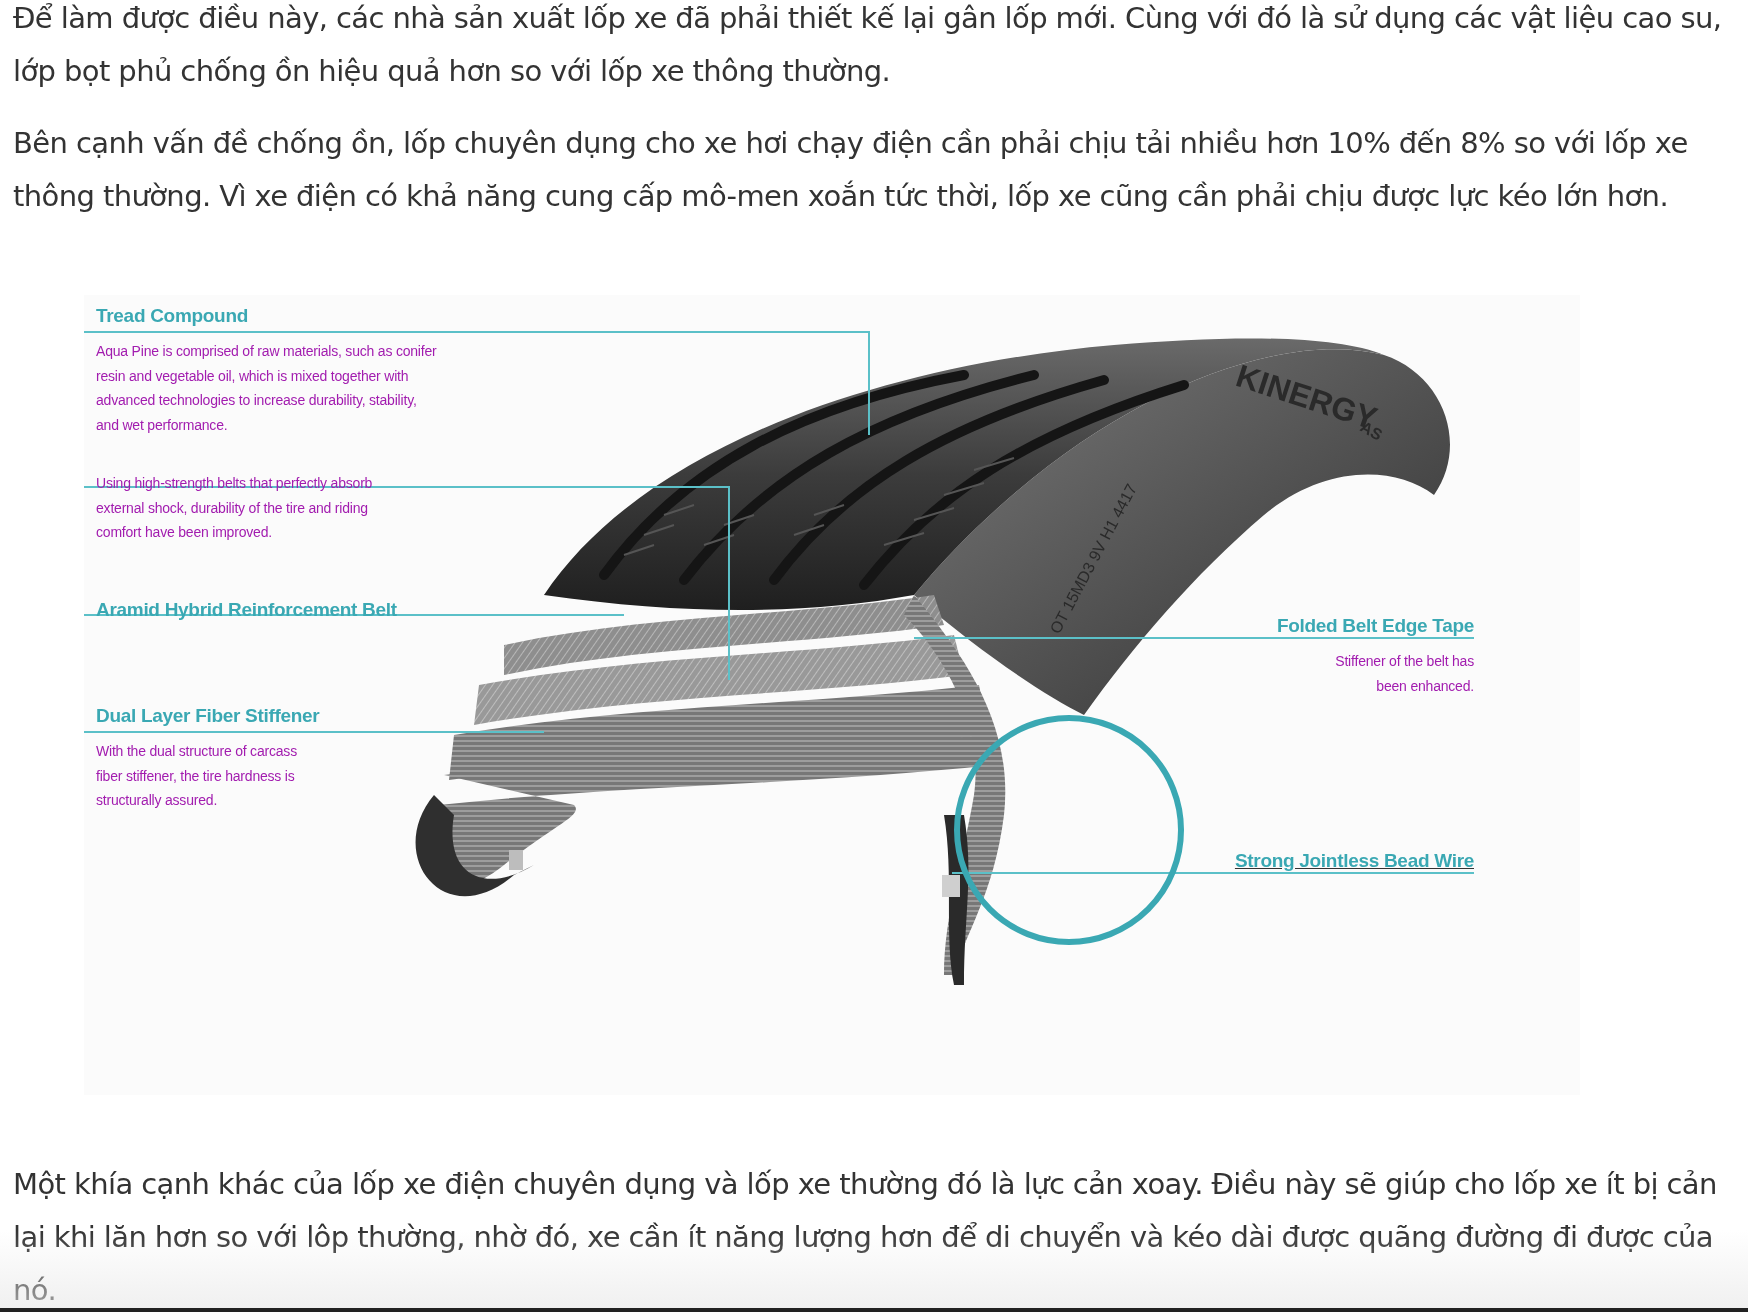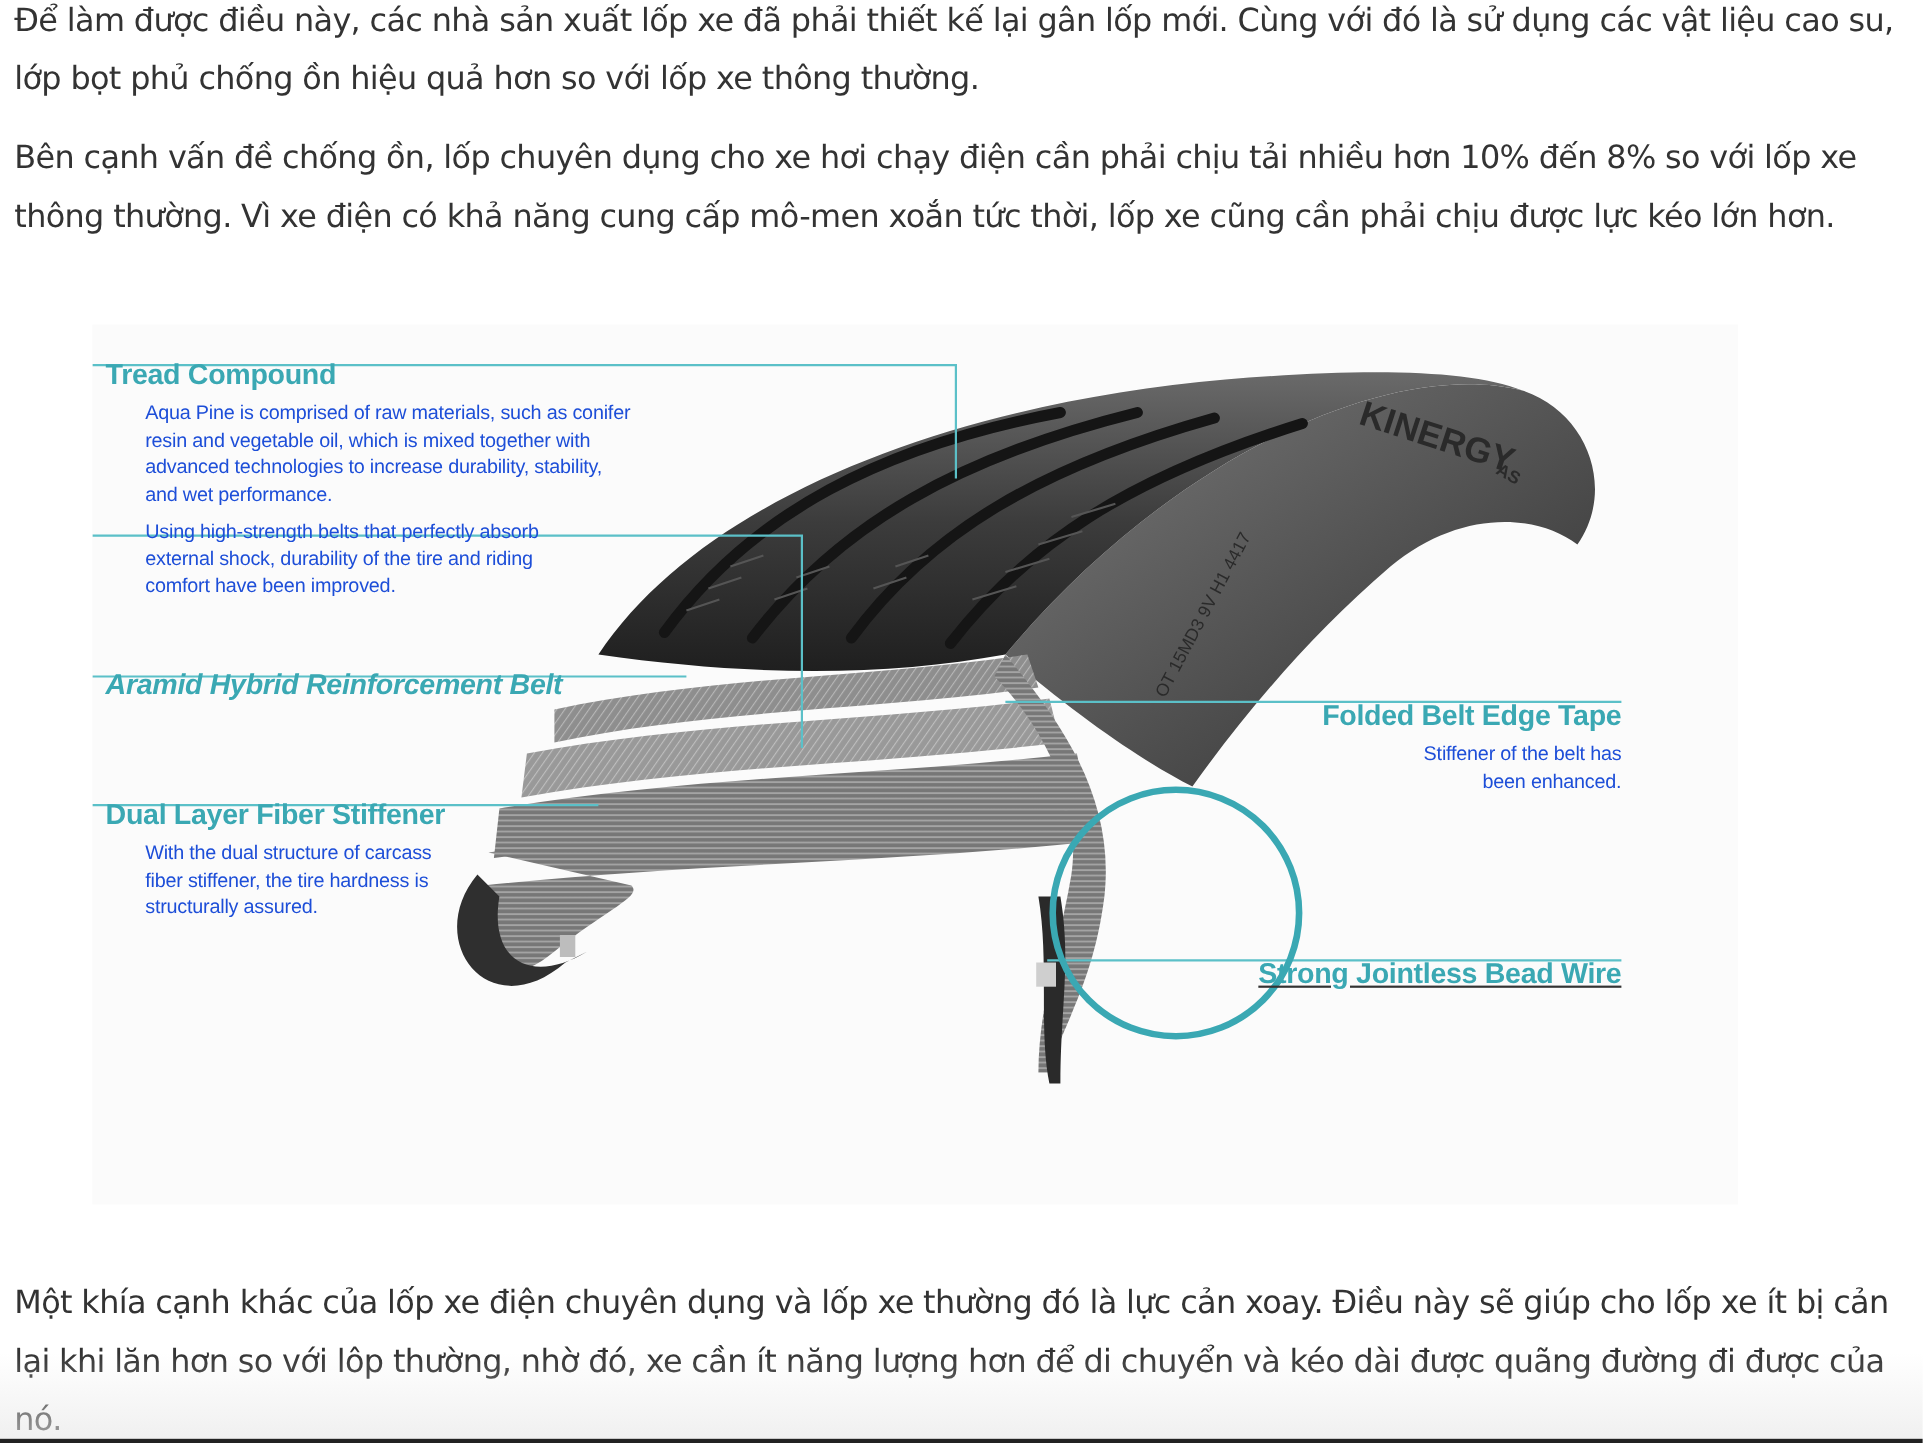--- a/index.html
+++ b/index.html
@@ -20,27 +20,27 @@
   #p3 { top: 1158px; }
 
   .figure {
     position: absolute; left: 84px; top: 295px; width: 1496px; height: 800px;
     background: #fbfbfb;
   }
   .figure svg { position: absolute; left: 0; top: 0; }
 
   .callout { position: absolute; font-family: "Liberation Sans", sans-serif; }
   .callout .title {
-    color: #3aa8b3; font-weight: bold; font-size: 26px; letter-spacing: -0.3px;
-    line-height: 22px; white-space: nowrap; margin-top: 24px;
+    color: #3aa8b3; font-weight: bold; font-size: 19px; letter-spacing: -0.3px;
+    line-height: 22px; white-space: nowrap;
   }
   .callout .rule { height: 2px; background: #5bc0c8; margin-top: 5px; }
   .callout .desc {
-    color: #1d4ed8; font-size: 18px; line-height: 24.5px; margin-top: 5px;
-    letter-spacing: -0.2px; white-space: pre-line; margin-left: 36px;
+    color: #a21caf; font-size: 14px; line-height: 24.5px; margin-top: 5px;
+    letter-spacing: -0.2px; white-space: pre-line;
   }
   .callout.right { text-align: right; }
 
   .bottom-bar {
     position: absolute; left: 0; top: 1308px; width: 1748px; height: 4px; background: #222;
   }
   .fade {
     position: absolute; left: 0; top: 1230px; width: 1748px; height: 78px;
     background: linear-gradient(to bottom, rgba(255,255,255,0), rgba(230,230,230,0.6));
     pointer-events: none;
@@ -123,21 +123,21 @@
 resin and vegetable oil, which is mixed together with
 advanced technologies to increase durability, stability,
 and wet performance.</div>
   </div>
   <div class="callout" style="left:12px; top:164px; width:620px;">
     <div class="rule" style="width:0"></div>
     <div class="desc">Using high-strength belts that perfectly absorb
 external shock, durability of the tire and riding
 comfort have been improved.</div>
   </div>
-  <div class="callout" style="left:12px; top:292px; width:520px;font-style:italic;">
+  <div class="callout" style="left:12px; top:304px; width:520px;">
     <div class="title">Aramid Hybrid Reinforcement Belt</div>
     <div class="rule" style="width:0"></div>
   </div>
   <div class="callout" style="left:12px; top:410px; width:440px;">
     <div class="title">Dual Layer Fiber Stiffener</div>
     <div class="rule" style="width:0"></div>
     <div class="desc">With the dual structure of carcass
 fiber stiffener, the tire hardness is
 structurally assured.</div>
   </div>

